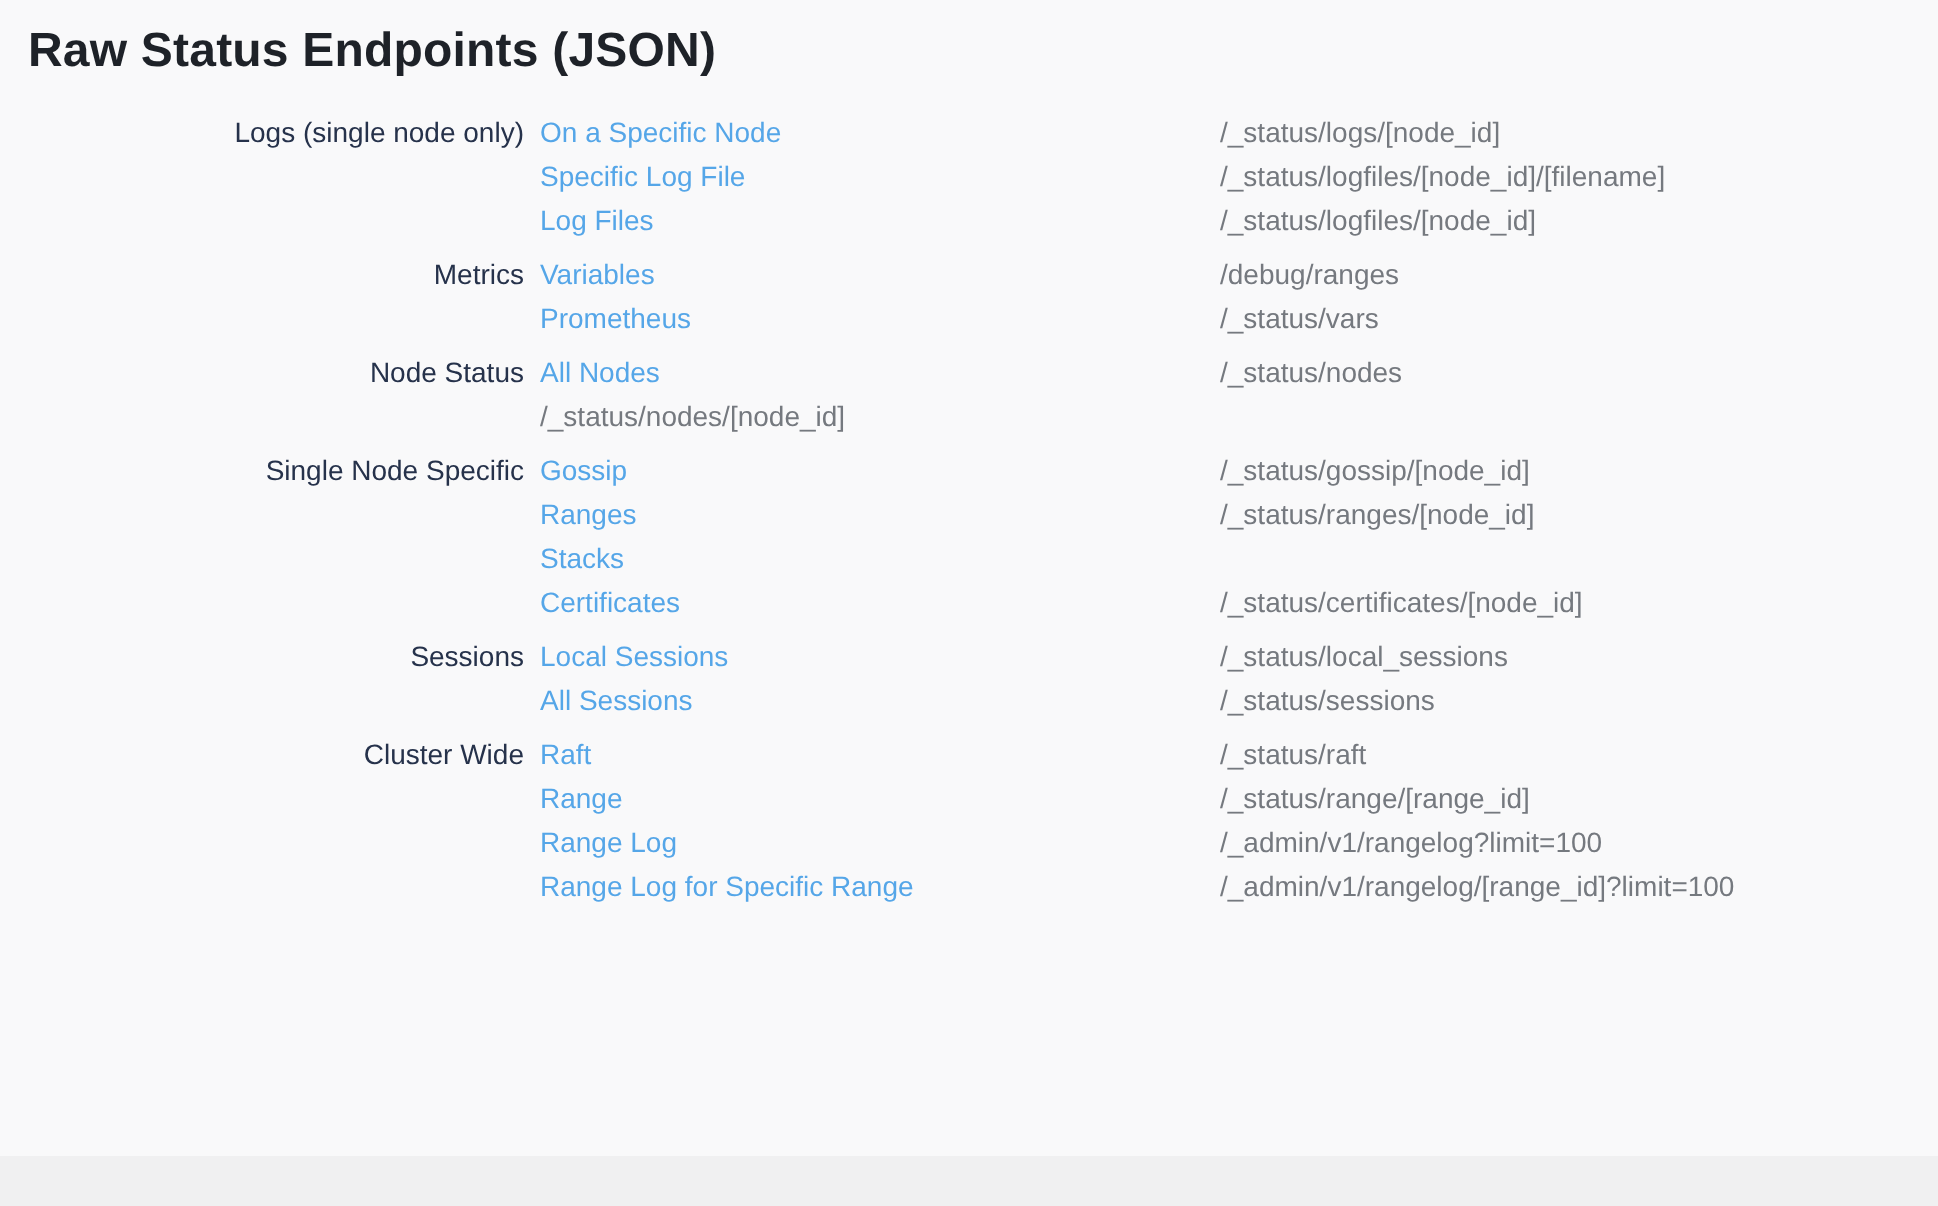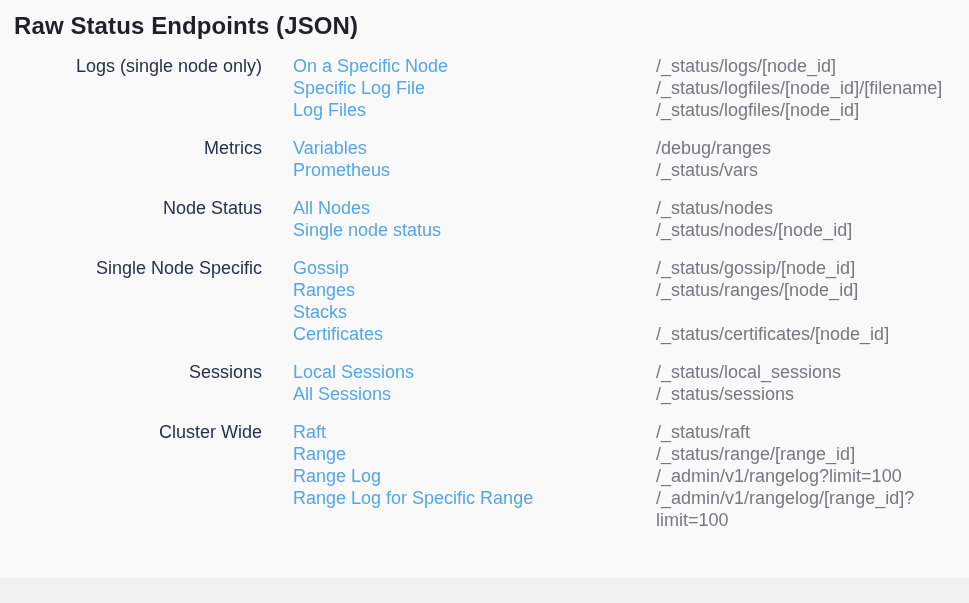--- a/index.html
+++ b/index.html
@@ -30,26 +30,26 @@
     font-weight: 600;
     letter-spacing: 0.1px;
     color: var(--title);
   }
   .endpoint-table {
     width: 100%;
   }
   .row {
     display: grid;
     grid-template-columns: 248px 332px 1fr;
-    column-gap: 31px;
-    font-size: 18px;
+    column-gap: 8px;
+    font-size: 14px;
     line-height: 22px;
   }
   .row.section-start {
-    margin-top: 16px;
+    margin-top: 5px;
   }
   .cat {
     text-align: right;
     color: var(--category);
     font-weight: 400;
   }
   .link {
     color: var(--link);
     text-decoration: none;
     cursor: pointer;
@@ -98,21 +98,20 @@
     <a class="link" href="#">Prometheus</a>
     <div class="path">/_status/vars</div>
   </div>
       <div class="row section-start">
     <div class="cat">Node Status</div>
     <a class="link" href="#">All Nodes</a>
     <div class="path">/_status/nodes</div>
   </div>
       <div class="row">
     <div class="cat"></div>
-    <a class="link" href="#">Single node status</a>
     <div class="path">/_status/nodes/[node_id]</div>
   </div>
       <div class="row section-start">
     <div class="cat">Single Node Specific</div>
     <a class="link" href="#">Gossip</a>
     <div class="path">/_status/gossip/[node_id]</div>
   </div>
       <div class="row">
     <div class="cat"></div>
     <a class="link" href="#">Ranges</a>

